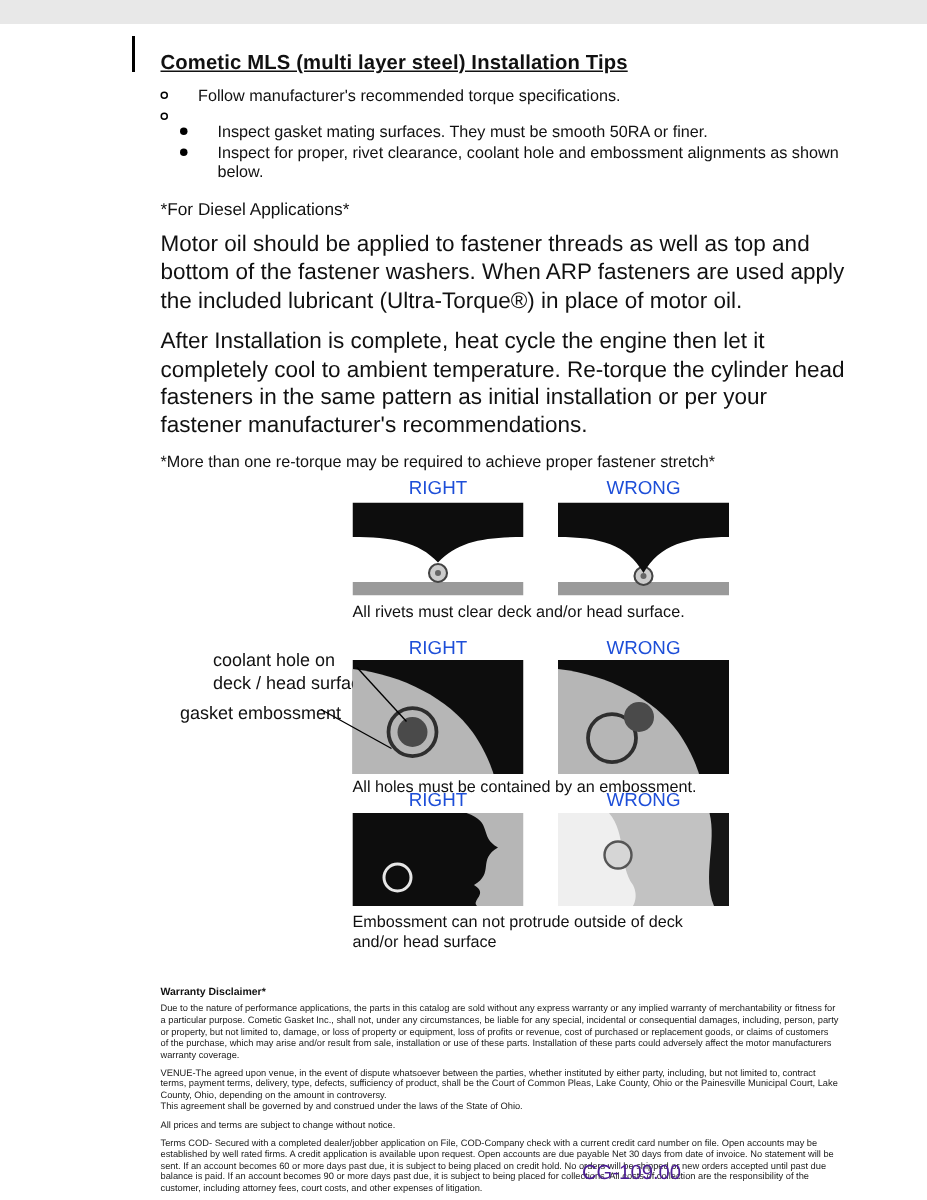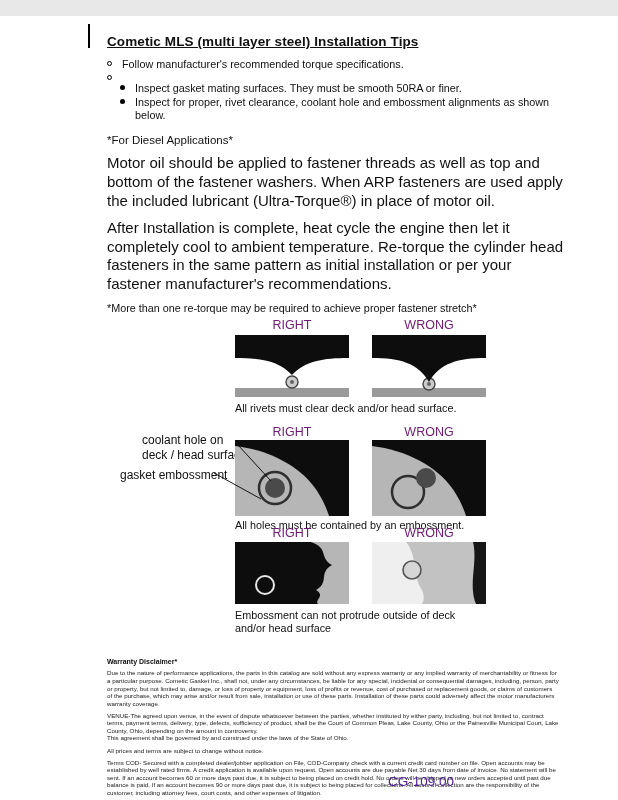--- a/index.html
+++ b/index.html
@@ -6,30 +6,30 @@
   html,body { background:#e8e8e8; }
   body { font-family:"Liberation Sans", sans-serif; color:#111; }
   .page {
     position:relative; width:618px; height:800px; margin:16px auto;
     background:#ffffff; overflow:hidden;
   }
   .edge-mark { position:absolute; left:88px; top:8px; width:2px; height:24px; background:#000; }
   .content { position:absolute; left:107px; top:18px; width:458px; }
   .title { font-size:13.5px; font-weight:bold; text-decoration:underline; margin-bottom:9px; letter-spacing:0.1px; }
   ul.tips { list-style:none; font-size:10.8px; }
-  .tip { display:flex; gap:10px; margin-bottom:1.5px; line-height:1.2; }
+  .tip { display:flex; gap:20px; margin-bottom:1.5px; line-height:1.2; }
   .tip.sub { margin-left:13px; }
   .ob { flex:0 0 auto; width:5px; height:5px; border:1px solid #000; border-radius:50%; margin-top:3px; background:#fff; }
   .sb { flex:0 0 auto; width:5px; height:5px; background:#000; border-radius:50%; margin-top:3px; }
   .diesel-head { font-size:11.5px; font-weight:normal; margin:12px 0 8px; }
   .para { font-size:15px; line-height:1.24; margin-bottom:9px; width:458px; }
   .note { font-size:10.8px; margin-bottom:4px; }
 
   .diagrams { position:relative; height:318px; margin-top:2px; }
-  .dlabel { position:absolute; width:114px; text-align:center; font-size:12.5px; color:#701a75; }
+  .dlabel { position:absolute; width:114px; text-align:center; font-size:12.5px; color:#1d4ed8; }
   .panel { position:absolute; width:114px; display:block; }
   .caption { position:absolute; font-size:10.8px; line-height:1.18; white-space:pre-line; }
   .ann { position:absolute; font-size:12px; line-height:1.18; white-space:pre-line; }
   .annlines { position:absolute; left:0; top:0; pointer-events:none; }
 
   .disclaimer { margin-top:22px; width:452px; }
   .disc-head { font-size:7px; font-weight:bold; margin-bottom:4px; }
   .disc-p { font-size:6.2px; line-height:1.22; margin-bottom:4.5px; white-space:pre-line; color:#1a1a1a; }
   .footer-code { position:absolute; left:388px; top:758px; font-size:13.5px; color:#4c1d95; }
 </style>

